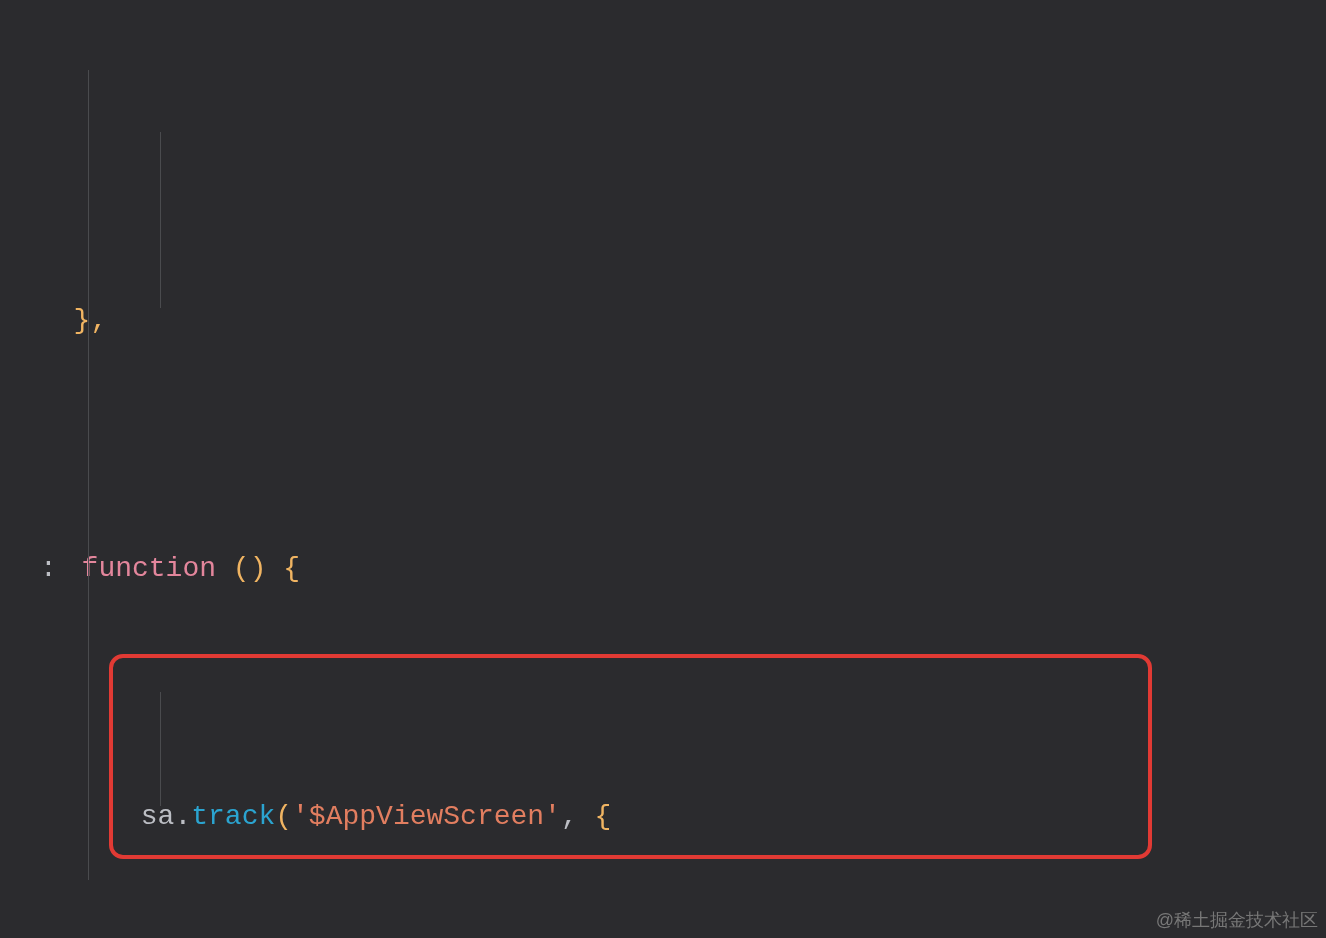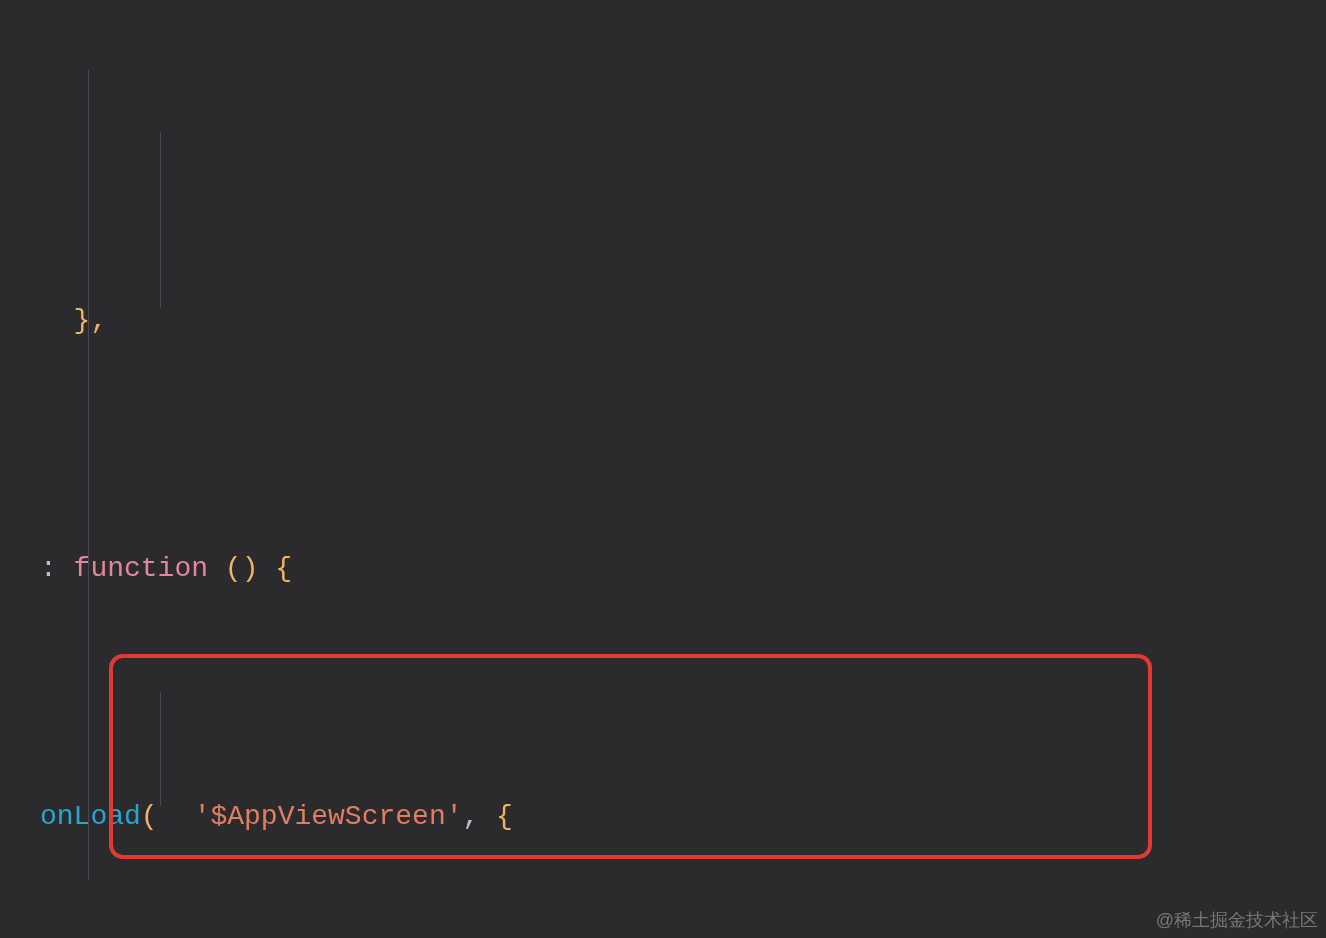--- a/index.html
+++ b/index.html
@@ -30,22 +30,22 @@
     pointer-events: none;
   }
   .vline {
     position: absolute;
     width: 1px;
     background: #4a4b4e;
   }
   
   .t-gold { color: #f0b462; }   
   .t-blue { color: #2ba4d0; }   
-  .t-pink { color: #e3869c; }   
-  .t-str  { color: #e27e60; margin-left: 36px; }   
+  .t-pink { color: #e3869c; margin-left: 8px; }   
+  .t-str  { color: #e27e60; }   
   .t-def  { color: #bcbec4; }
 
   .highlight-box {
     position: absolute;
     border: 4px solid #e13a34;
     border-radius: 14px;
     pointer-events: none;
   }
   .watermark {
     position: absolute;
@@ -63,21 +63,21 @@
   <div class="guides">
     <div class="vline" style="left:48px; top:90px; height:810px;"></div>
     <div class="vline" style="left:120px; top:152px; height:176px;"></div>
     <div class="vline" style="left:120px; top:712px; height:114px;"></div>
   </div>
 
   <div class="line"><span class="t-gold">  },</span></div>
 
   <div class="line"><span class="t-def">: </span><span class="t-pink">function </span><span class="t-gold">(</span><span class="t-gold">) </span><span class="t-gold">{</span></div>
 
-  <div class="line"><span class="t-blue">onLoad</span><span class="t-gold">(</span><span class="t-str">'$AppViewScreen'</span><span class="t-def">, </span><span class="t-gold">{</span></div>
+  <div class="line"><span class="t-def">      sa.</span><span class="t-blue">track</span><span class="t-gold">(</span><span class="t-str">'$AppViewScreen'</span><span class="t-def">, </span><span class="t-gold">{</span></div>
 
   
 
   
 
   
 
   
 
   

